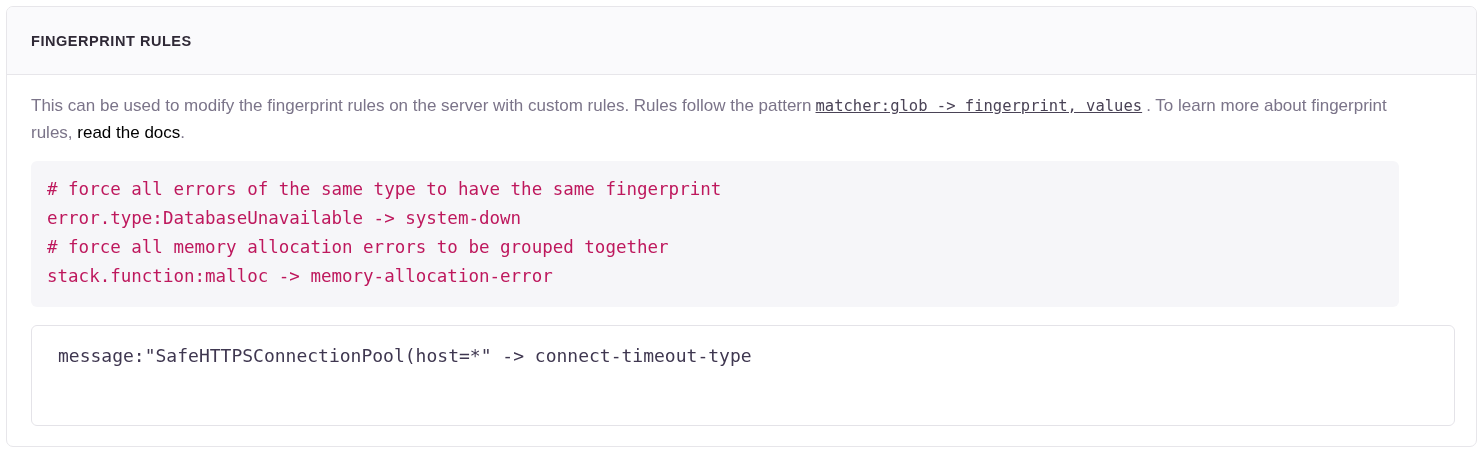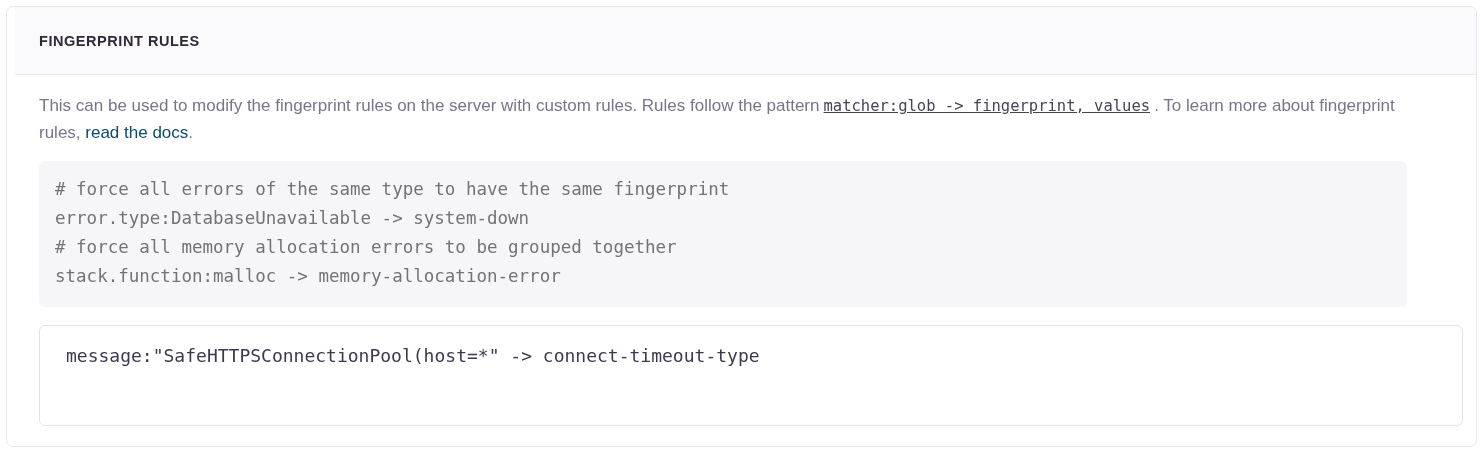--- a/index.html
+++ b/index.html
@@ -25,21 +25,20 @@
 
   
   .panel {
     box-sizing: border-box;
     width: 1471px;
     height: 441px;
     border: 1px solid #e7e6ea;
     border-radius: 7px;
     background: #ffffff;
     overflow: hidden;
-    padding-left: 8px;
   }
 
   .panel-header {
     box-sizing: border-box;
     height: 68px;
     background: #fafafc;
     border-bottom: 1px solid #e7e6ea;
     display: flex;
     align-items: center;
     padding: 0 24px;
@@ -71,38 +70,38 @@
   .inline-code {
     font-family: "DejaVu Sans Mono", "Liberation Mono", monospace;
     font-size: 15.5px;
     color: #4a4356;
     white-space: nowrap;
     padding: 0 4px;
     text-decoration: underline;
   }
 
   .docs-link {
-    color: #0c4a6e;
+    color: #000000;
     text-decoration: none;
     cursor: pointer;
     text-align: center;
   }
 
   
   .code-block {
     box-sizing: border-box;
     margin-top: 15px;
     width: 1368px;
     background: #f6f6f9;
     border-radius: 6px;
     padding: 14px 16px 16px 16px;
     font-family: "DejaVu Sans Mono", "Liberation Mono", monospace;
     font-size: 17.5px;
     line-height: 29px;
-    color: #737373;
+    color: #be185d;
     white-space: pre;
     overflow: hidden;
   }
 
   
   .rules-input {
     box-sizing: border-box;
     display: block;
     margin-top: 17px;
     margin-bottom: 22px;

